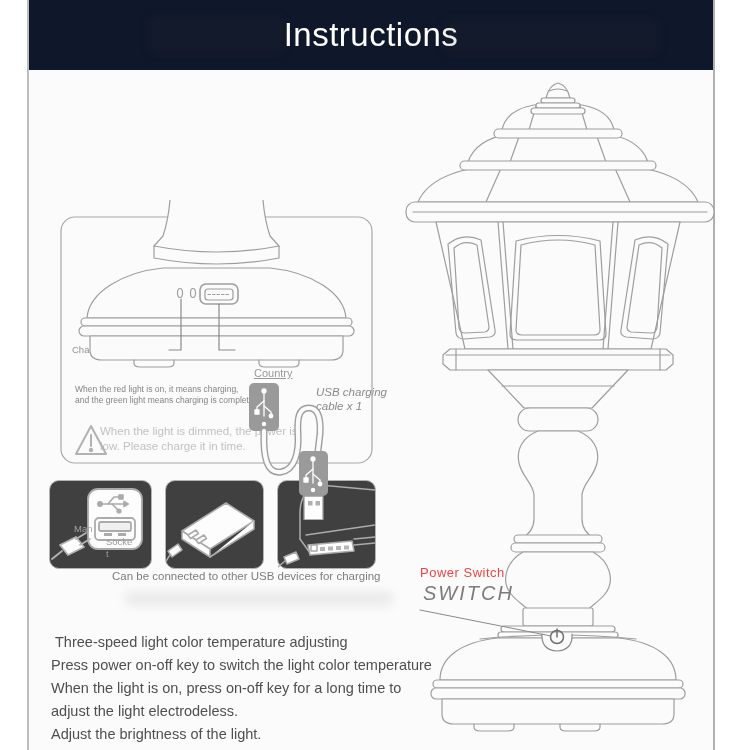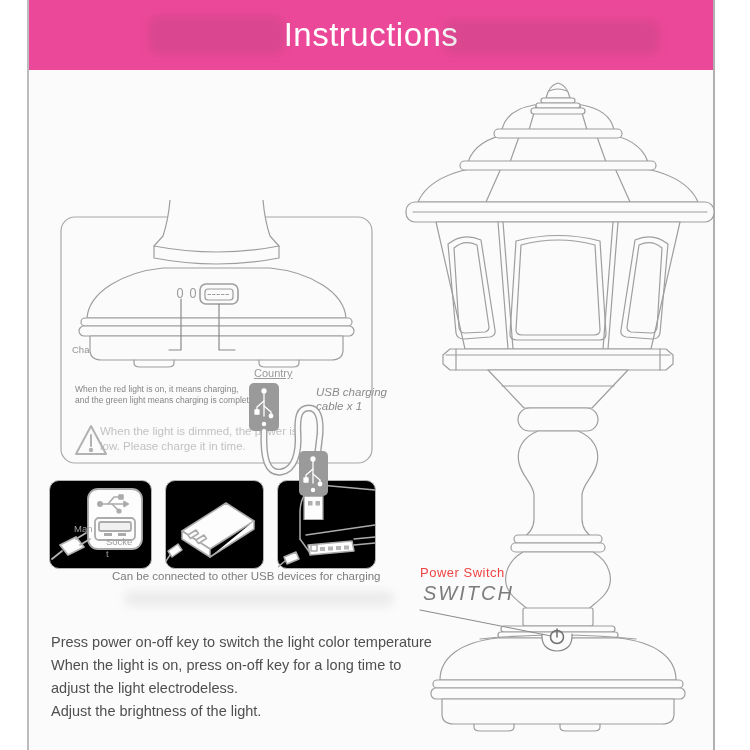--- a/index.html
+++ b/index.html
@@ -1,27 +1,27 @@
 <!DOCTYPE html>
 <html><head>
 <meta charset="utf-8">
 <style>
   html,body{margin:0;padding:0;}
   body{width:750px;height:750px;background:#ffffff;font-family:"Liberation Sans",sans-serif;overflow:hidden;position:relative;}
   .page{position:absolute;left:27px;top:0;width:684px;height:750px;background:#fbfbfb;
         border-left:2px solid #bcbcbc;border-right:2px solid #b0b0b0;}
-  .header{position:absolute;left:0;top:0;width:100%;height:70px;background:#ec4899;}
+  .header{position:absolute;left:0;top:0;width:100%;height:70px;background:#0f172a;}
   .title{width:100%;height:70px;line-height:70px;text-align:center;color:#ffffff;font-size:33px;letter-spacing:0.5px;}
   .smudge{position:absolute;border-radius:8px;filter:blur(5px);}
   .abs{position:absolute;}
   .lbl{position:absolute;color:#8d8d8d;white-space:nowrap;}
   svg{display:block;}
   .notes{position:absolute;left:22px;top:631px;color:#4f4f4f;font-size:14.5px;line-height:23px;}
   .notes div{white-space:nowrap;}
-  .iconbox{position:absolute;top:480px;height:87px;border:1.4px solid #b3b3b3;border-radius:10px;background:#000000;}
+  .iconbox{position:absolute;top:480px;height:87px;border:1.4px solid #b3b3b3;border-radius:10px;background:#404040;}
 </style>
 </head>
 <body>
 
 <div class="page">
 
   <div class="header">
     <div class="smudge" style="left:120px;top:16px;width:135px;height:38px;background:rgba(60,60,60,0.10);"></div>
     <div class="smudge" style="left:415px;top:20px;width:215px;height:34px;background:rgba(60,60,60,0.10);"></div>
     <div class="title">Instructions</div>
@@ -246,19 +246,20 @@
         </g>
       </g>
     </svg>
   </div>
 
   <div class="lbl" style="left:51px;top:570px;font-size:11.5px;color:#7d7d7d;margin-left:32px;">Can be connected to other USB devices for charging</div>
 
   <div class="smudge" style="left:95px;top:591px;width:270px;height:15px;background:rgba(120,120,120,0.12);"></div>
 
   <div class="notes">
+    <div style="padding-left:4px;">Three-speed light color temperature adjusting</div>
     <div>Press power on-off key to switch the light color temperature</div>
     <div>When the light is on, press on-off key for a long time to</div>
     <div>adjust the light electrodeless.</div>
     <div>Adjust the brightness of the light.</div>
   </div>
 
 </div>
 
 </body></html>

